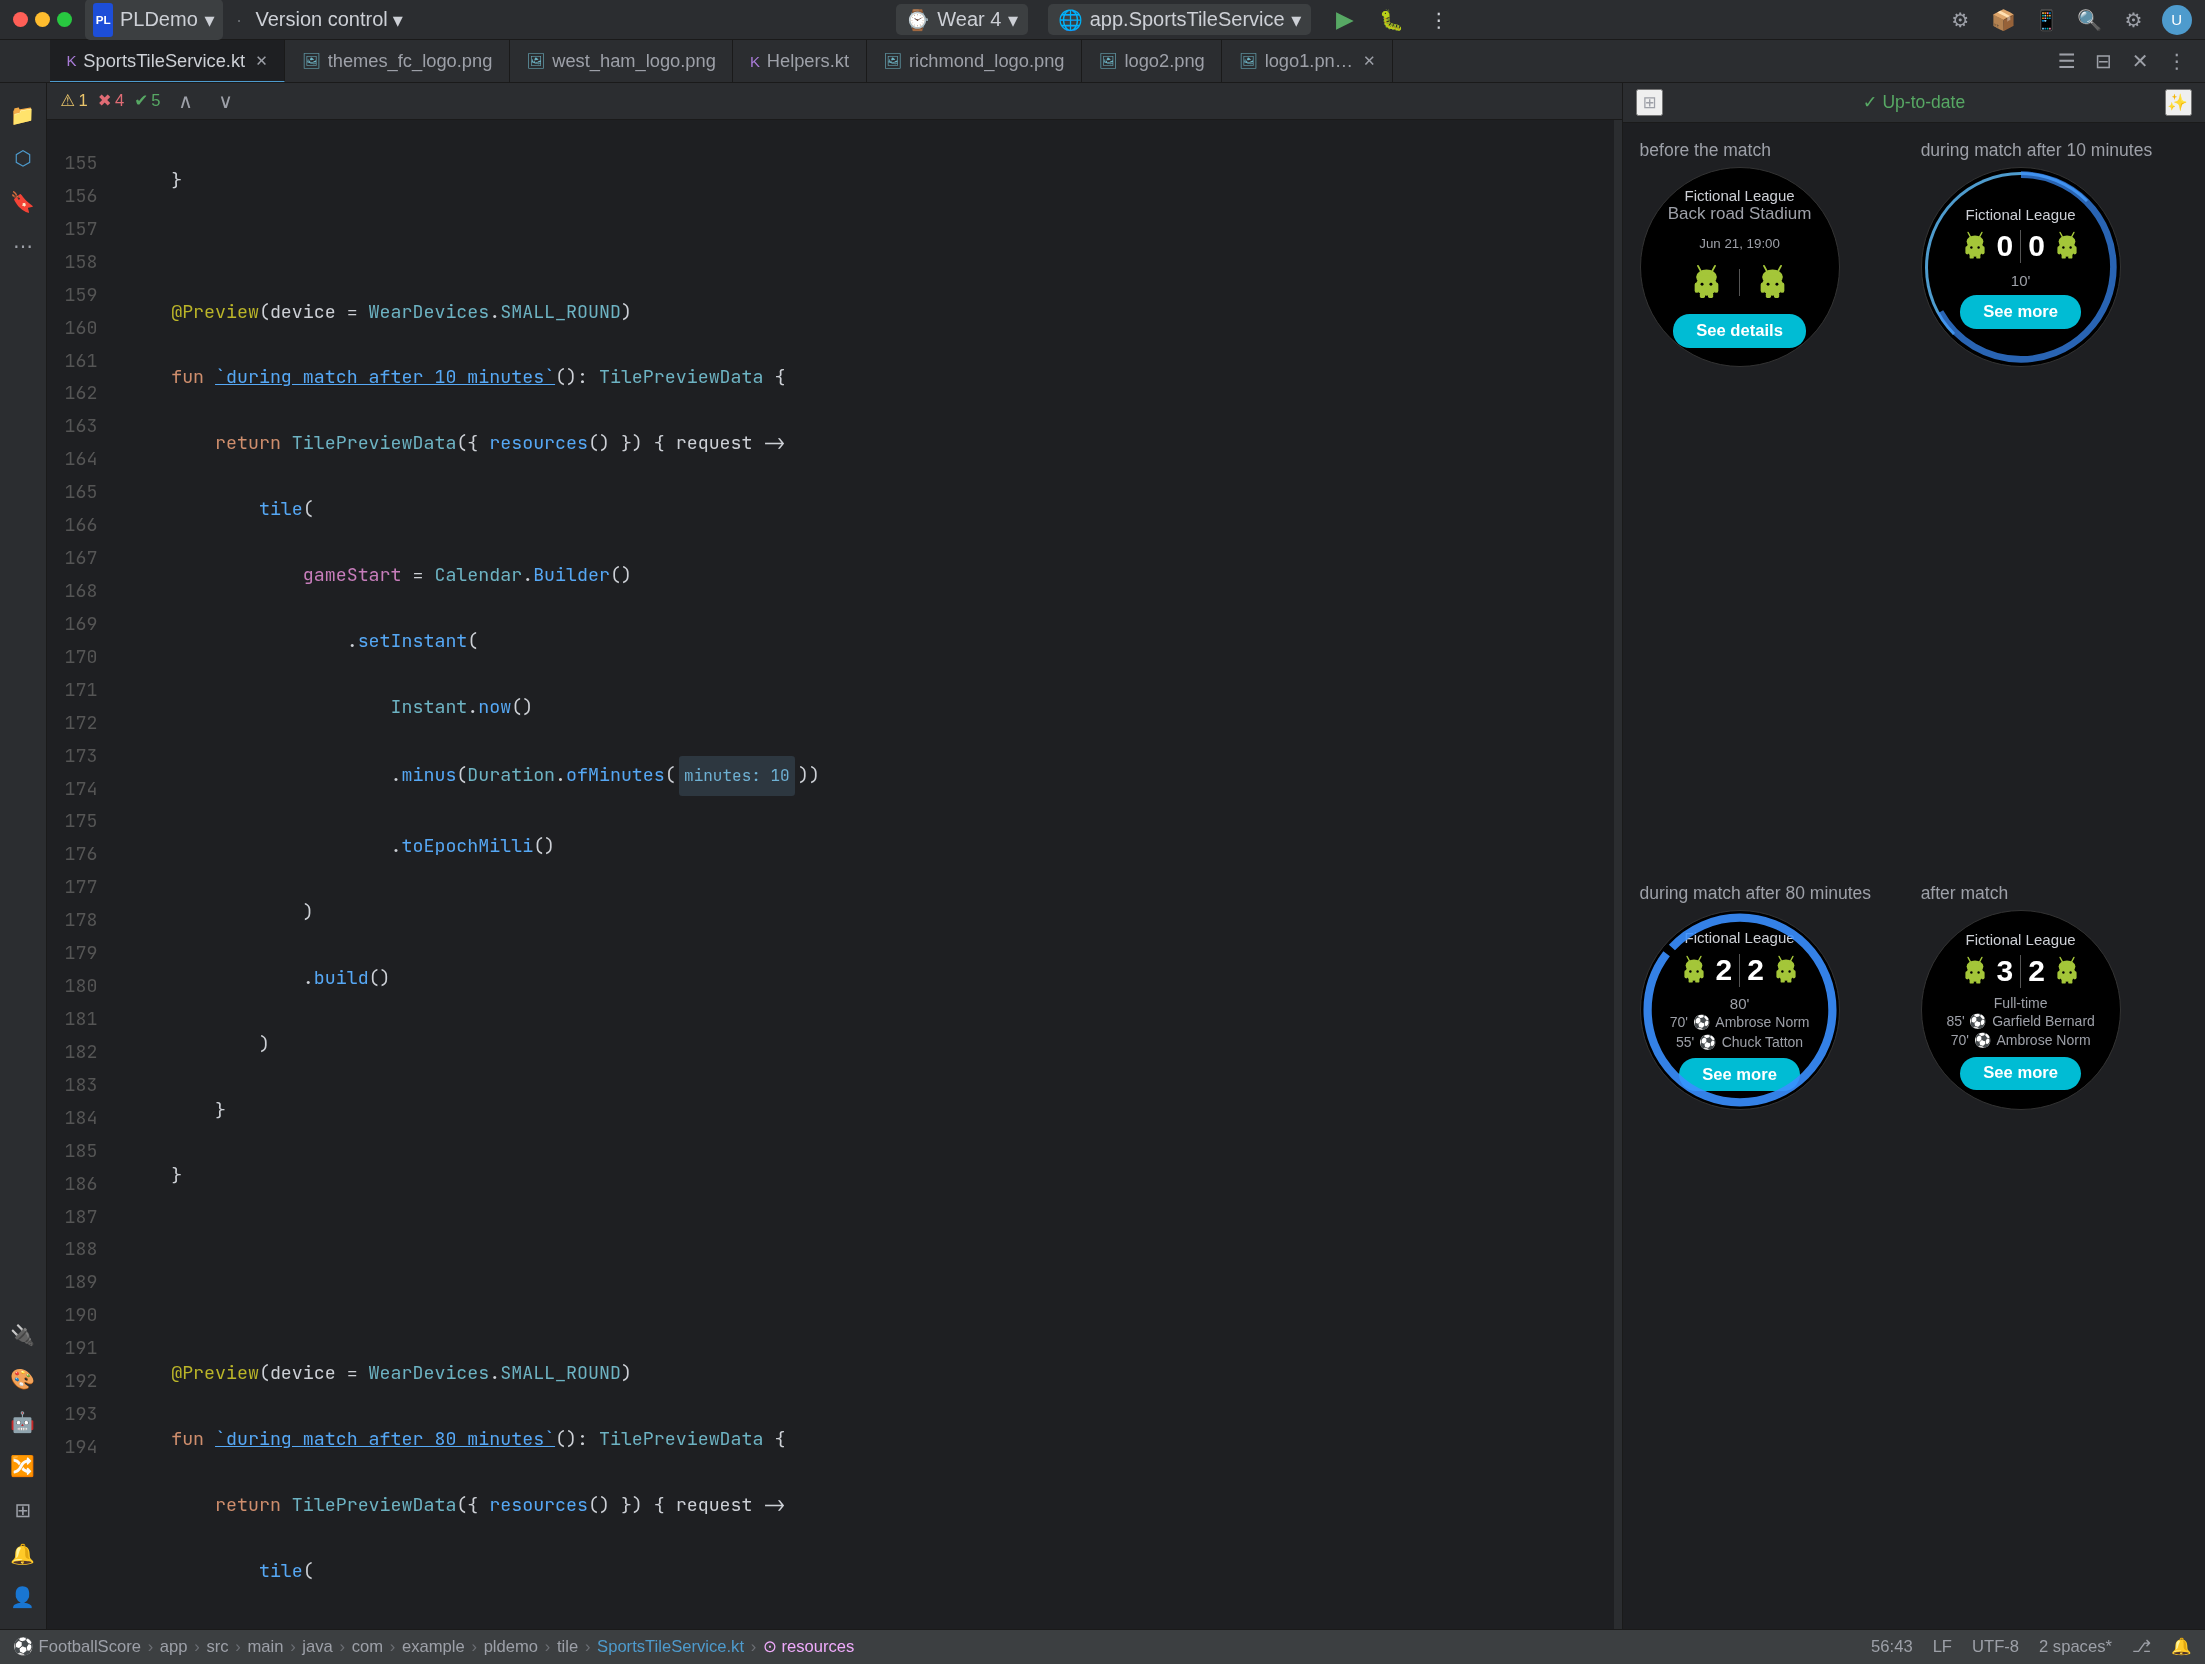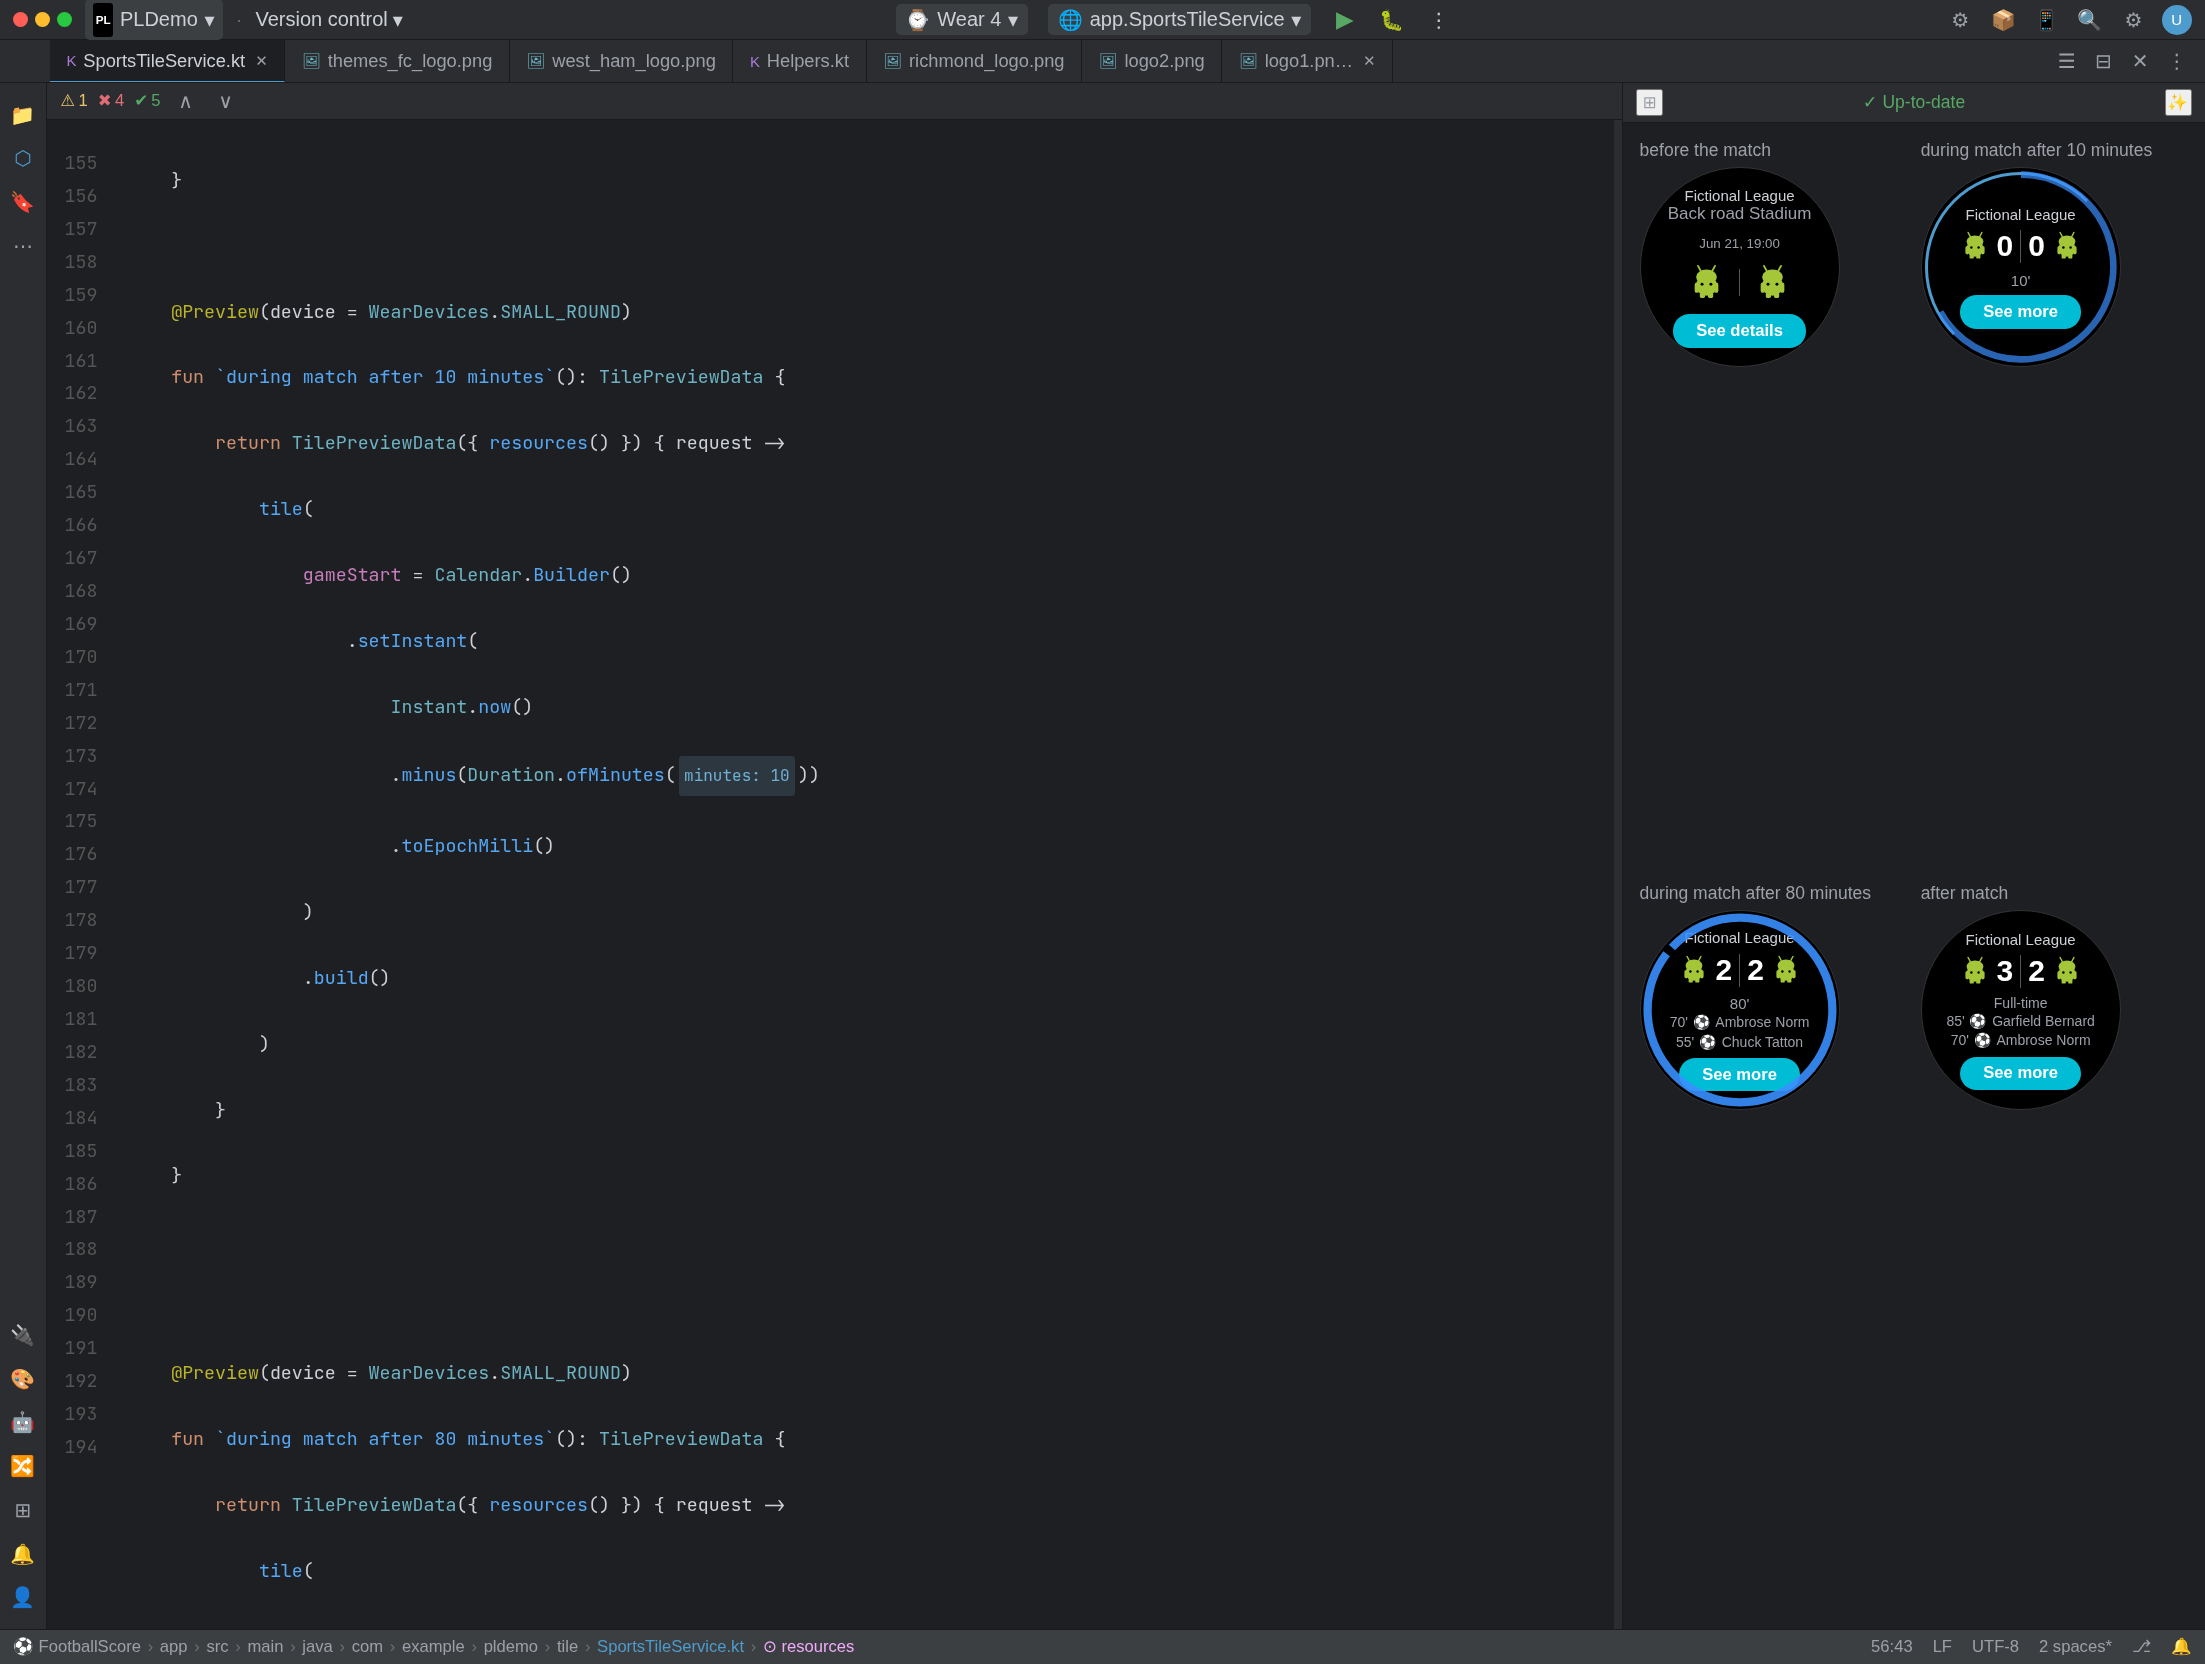--- a/index.html
+++ b/index.html
@@ -41,21 +41,21 @@
       gap: 6.7px;
       background: #3c3f41;
       border-radius: 5px;
       padding: 3.3px 8.3px;
       font-size: 20px;
       color: #cdd0d6;
     }
     .project-icon {
       width: 20px;
       height: 34px;
-      background: #000000;
+      background: #1d4ed8;
       border-radius: 3.3px;
       display: flex;
       align-items: center;
       justify-content: center;
       font-size: 11.7px;
       color: white;
       font-weight: bold;
     }
     .title-separator { color: #6c6f75; font-size: 18.3px; }
     .version-control {
@@ -272,21 +272,21 @@
     .code-line {
       display: flex;
       align-items: baseline;
     }
     .kw { color: #cf8e6d; }
     .fn { color: #56a8f5; }
     .cls { color: #6db3c3; }
     .ann { color: #bbb529; }
     .param { color: #c77dbb; }
     .plain { color: #cdd0d6; }
-    .ul { }
+    .ul { text-decoration: underline; }
     .hint {
       background: #2d3740;
       color: #6eb1d4;
       border-radius: 3.3px;
       padding: 6px 5px;
       font-size: 16px;
       margin: 0 3.3px;
     }
 
     

